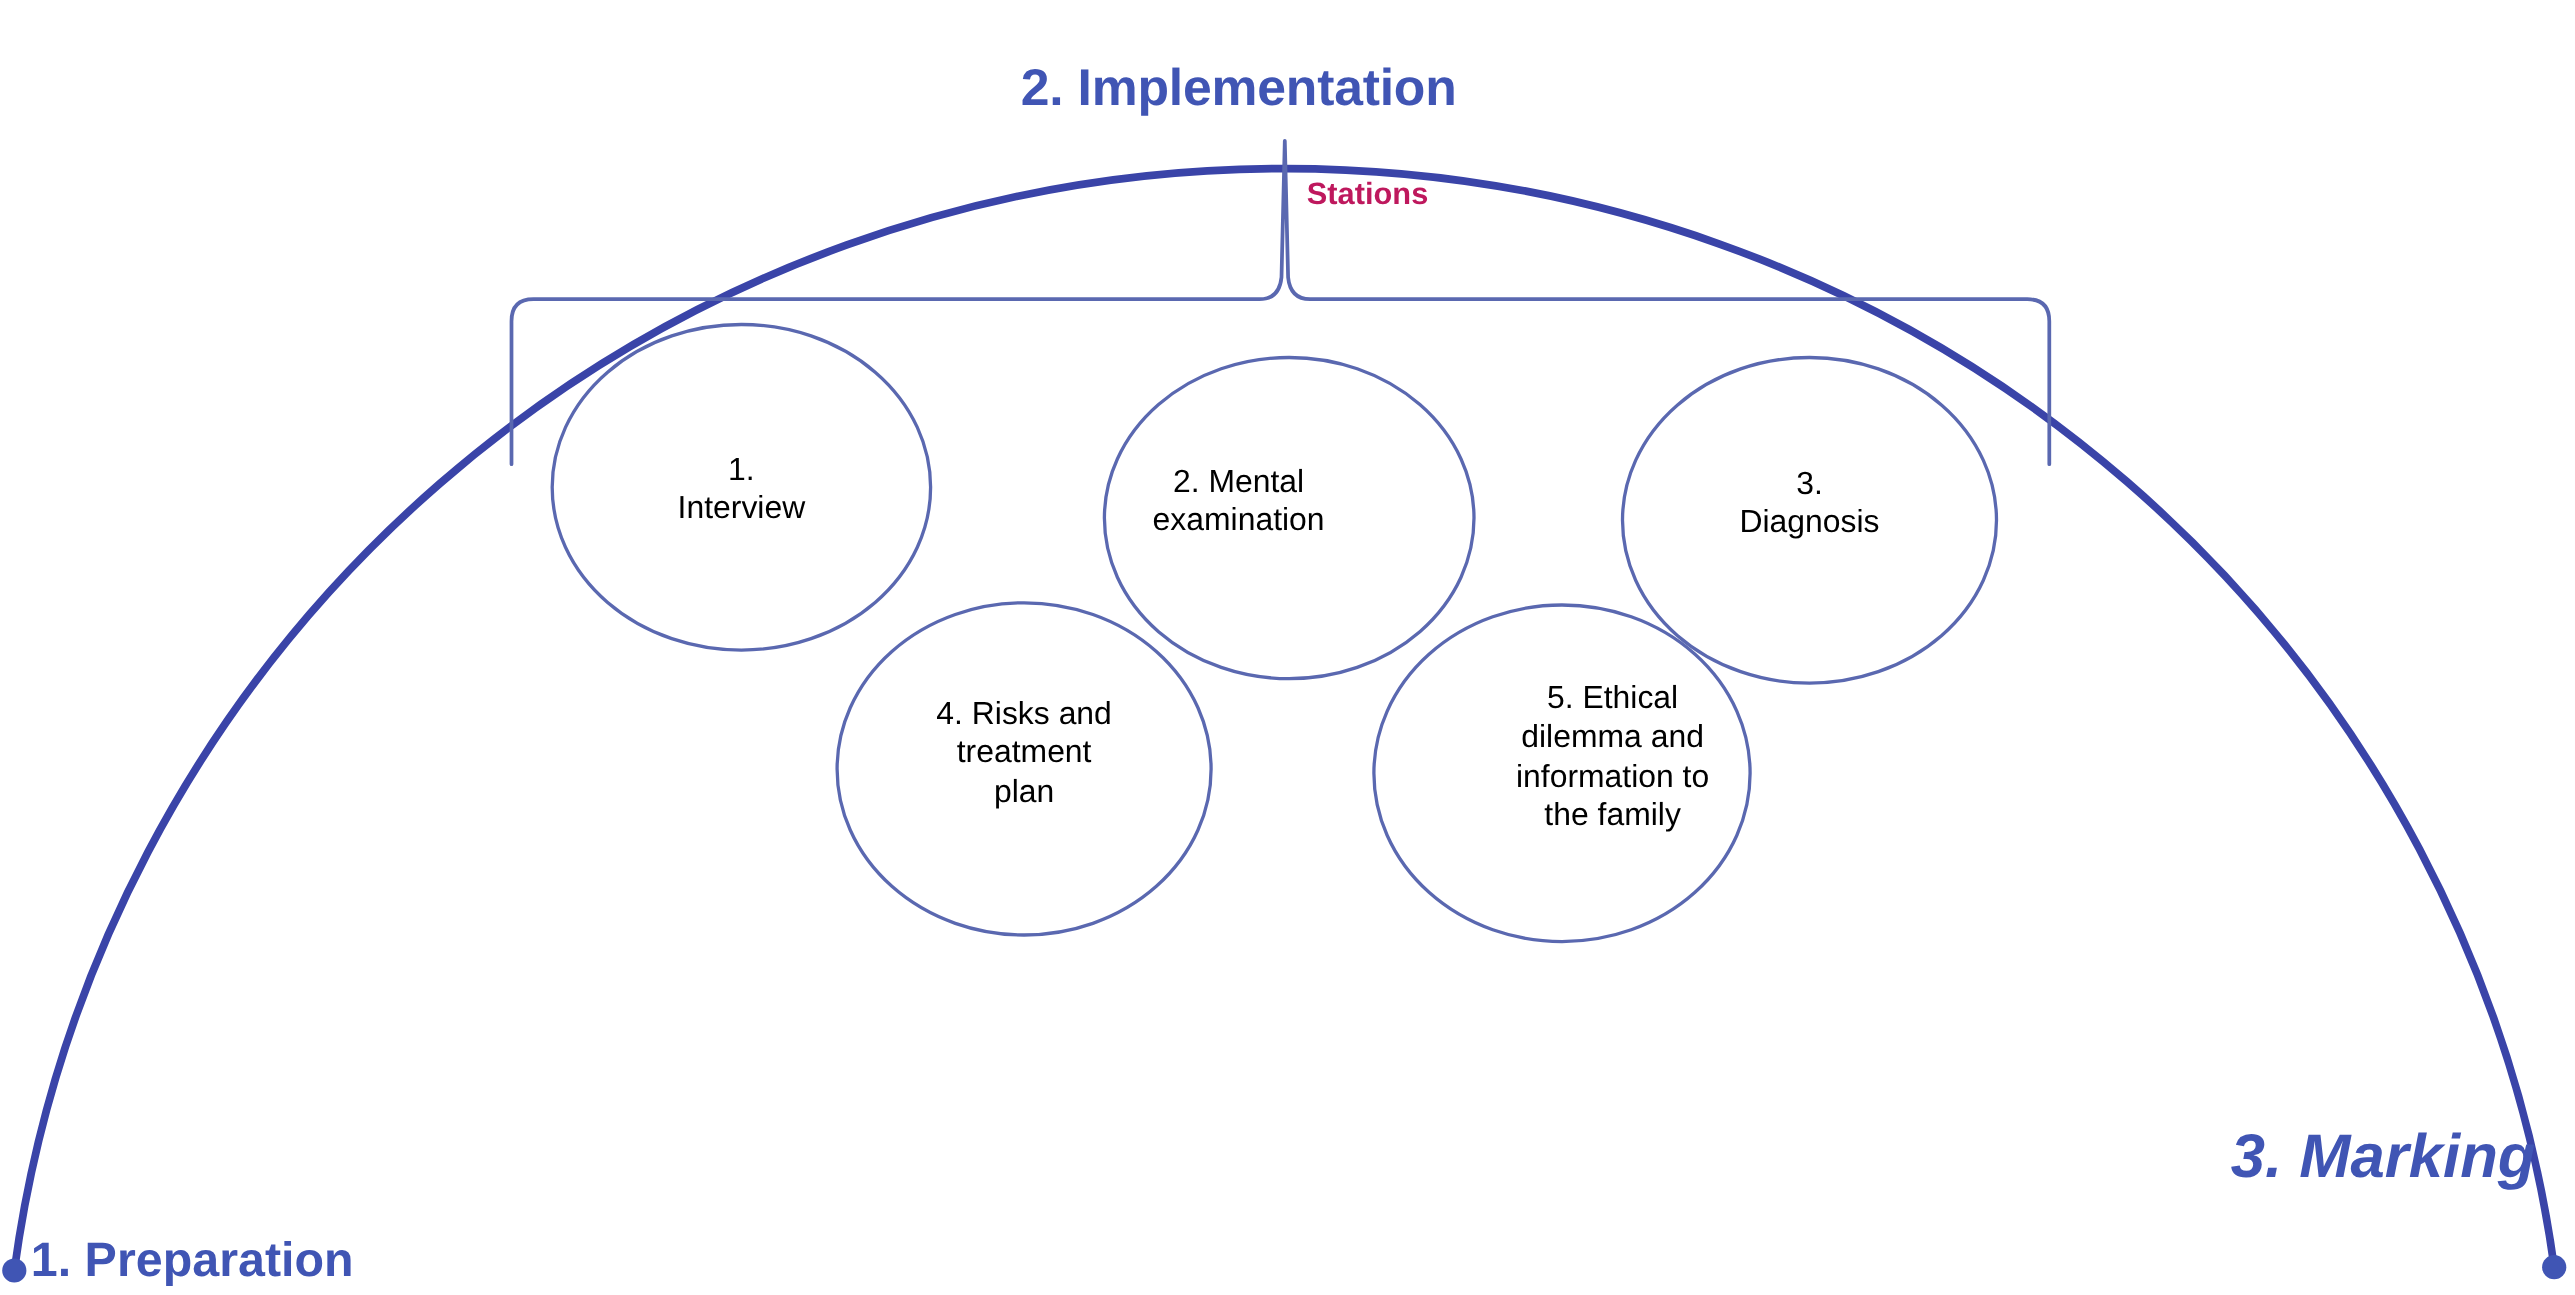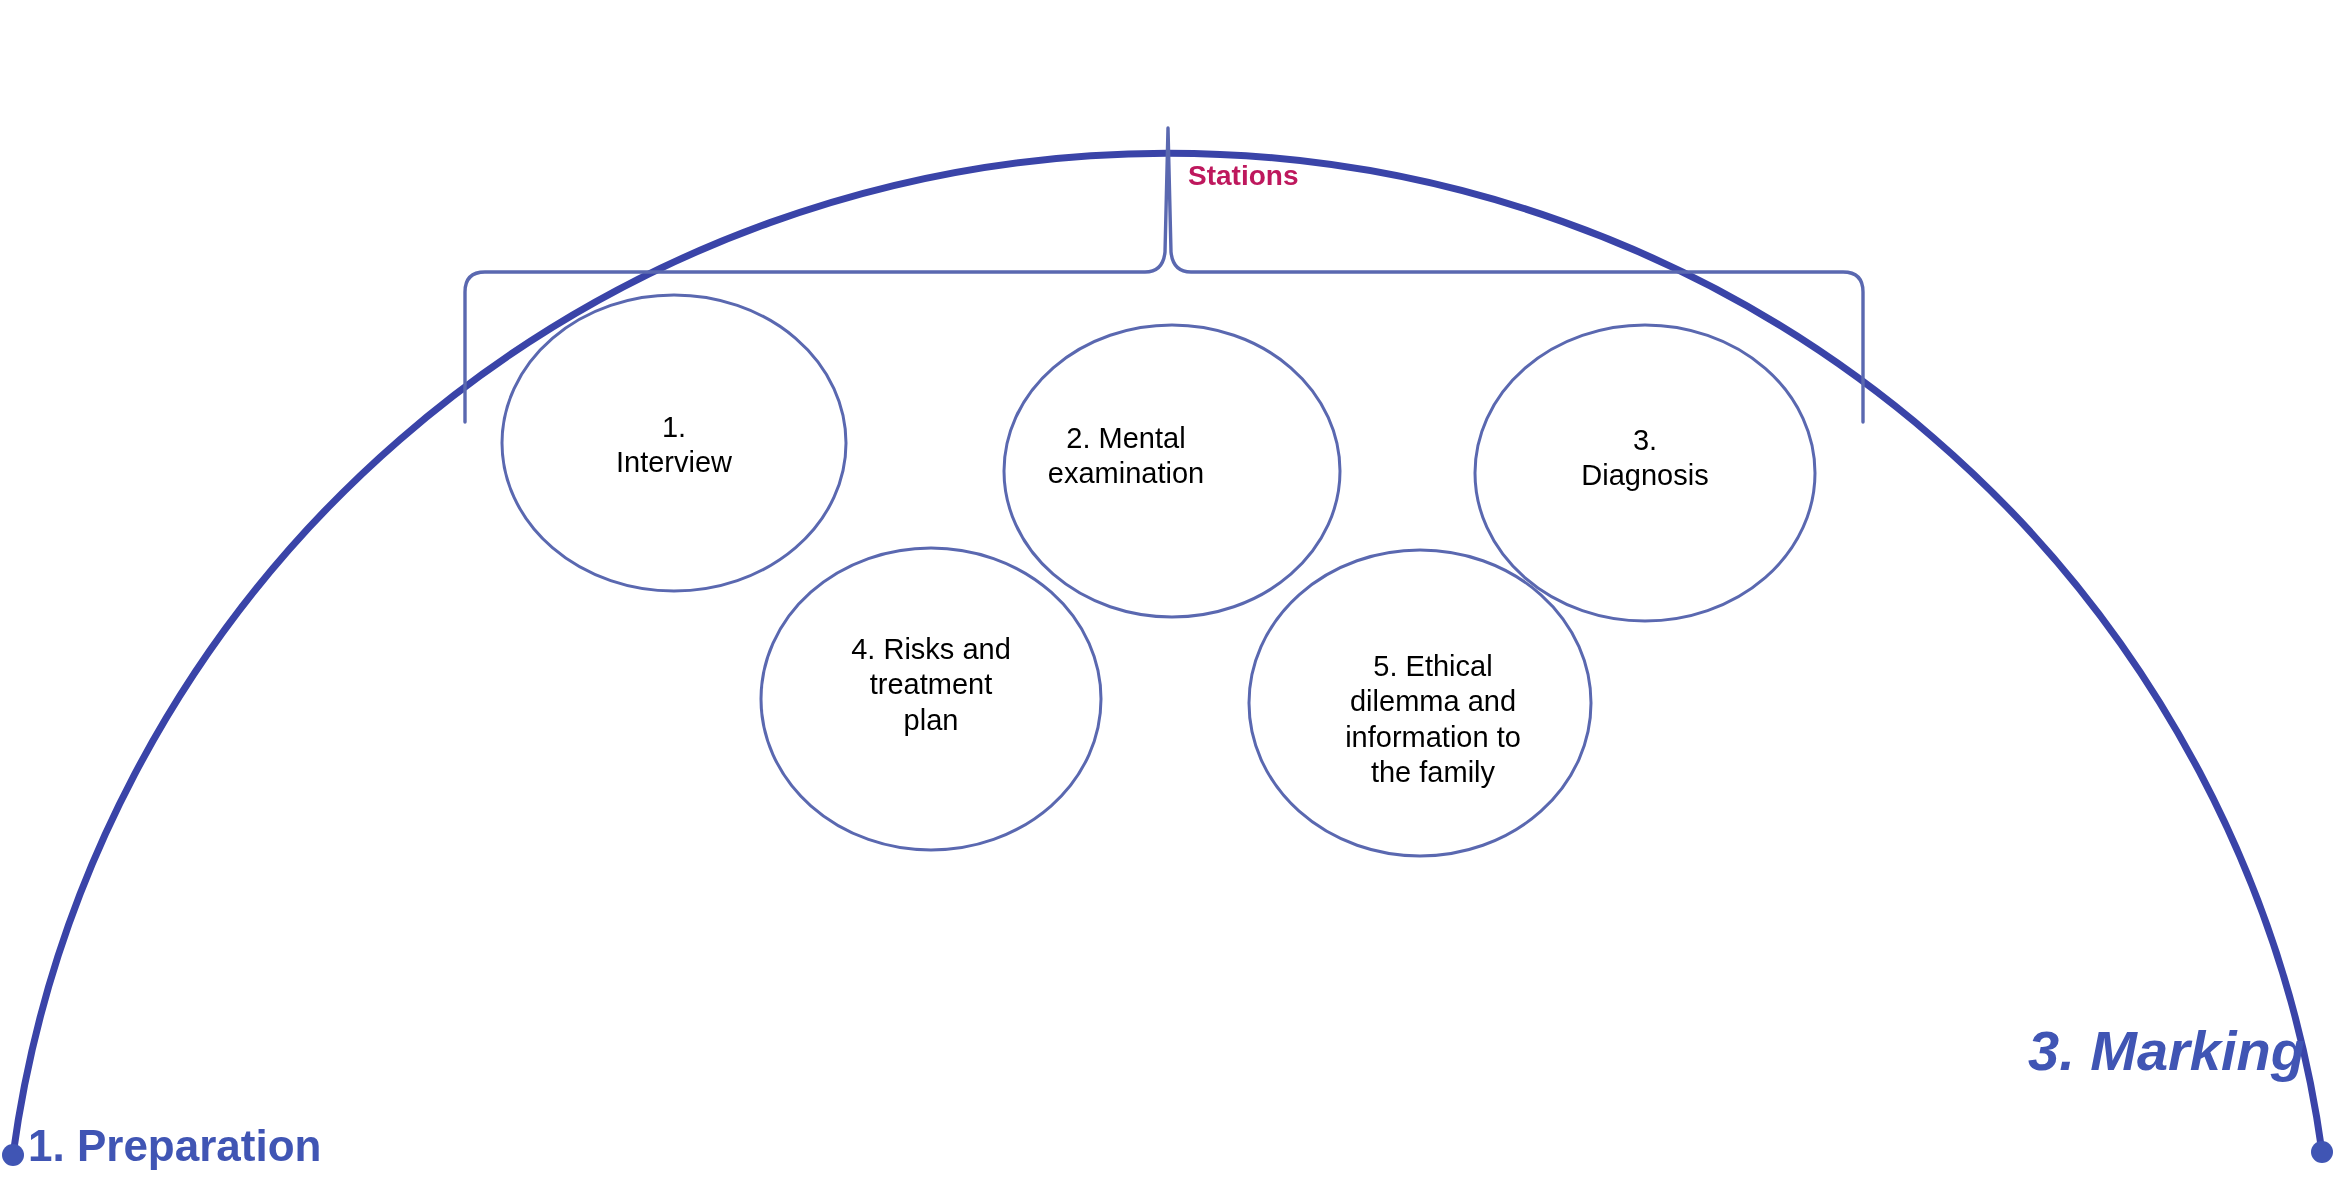--- a/index.html
+++ b/index.html
@@ -94,38 +94,39 @@
              Q 1863 272 1863 292
              L 1863 422" fill="none" stroke="#5a68b0" stroke-width="3.4" stroke-linecap="round" stroke-linejoin="round"></path>
 
     <ellipse cx="674" cy="443" rx="172" ry="148" fill="#ffffff" stroke="#5a68b0" stroke-width="3"></ellipse>
     <ellipse cx="1172" cy="471" rx="168" ry="146" fill="#ffffff" stroke="#5a68b0" stroke-width="3"></ellipse>
     <ellipse cx="1645" cy="473" rx="170" ry="148" fill="#ffffff" stroke="#5a68b0" stroke-width="3"></ellipse>
     <ellipse cx="931" cy="699" rx="170" ry="151" fill="#ffffff" stroke="#5a68b0" stroke-width="3"></ellipse>
     <ellipse cx="1420" cy="703" rx="171" ry="153" fill="#ffffff" stroke="#5a68b0" stroke-width="3"></ellipse>
   </svg>
 
+  <div class="phase-label" id="phase-implementation">2. Implementation</div>
 
   <div class="phase-label" id="phase-preparation">1. Preparation</div>
 
   <div class="phase-label" id="phase-marking">3. Marking</div>
 
   <div id="stations-label">Stations</div>
 
   <div class="node-label" style="left:524px; top:410px; width:300px;">1.
 Interview</div>
 
   <div class="node-label" style="left:976px; top:421px; width:300px;">2. Mental
 examination</div>
 
   <div class="node-label" style="left:1495px; top:423px; width:300px;">3.
 Diagnosis</div>
 
   <div class="node-label" style="left:791px; top:632px; width:280px;">4. Risks and
 treatment
 plan</div>
 
-  <div class="node-label" style="left:1298px; top:618px; width:270px;margin-top:31px;">5. Ethical
+  <div class="node-label" style="left:1331px; top:618px; width:270px;">5. Ethical
 dilemma and
 information to
 the family</div>
 
 </div>
 
 </body></html>

